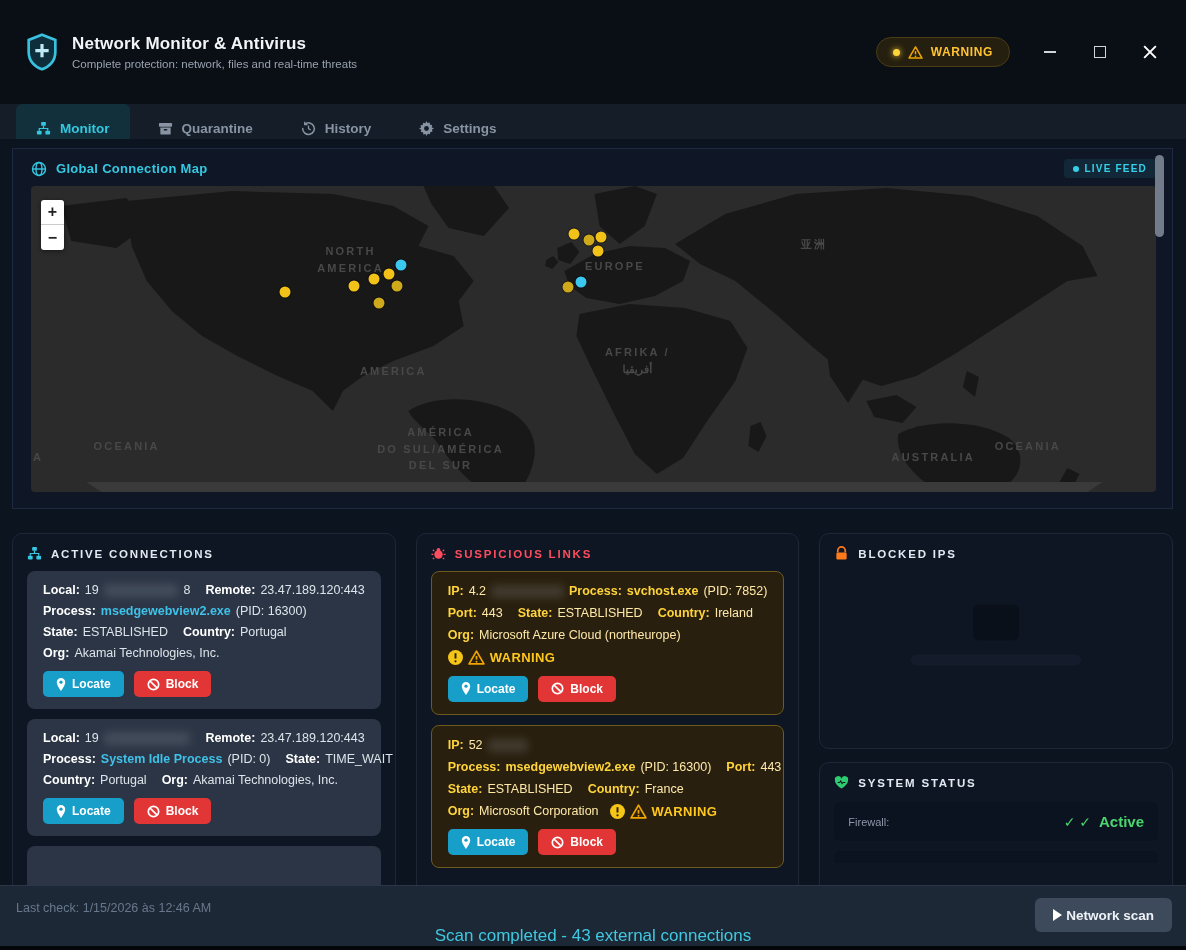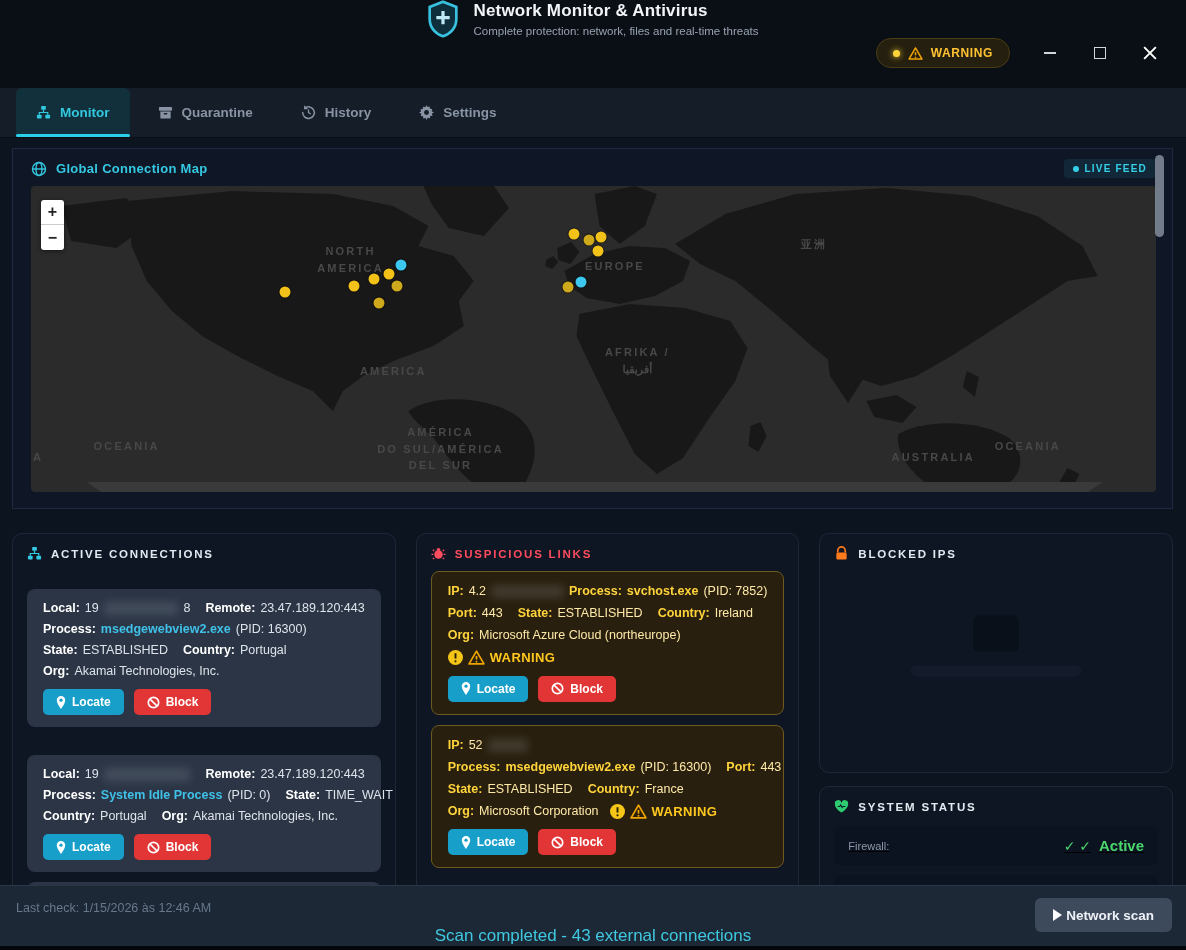--- a/index.html
+++ b/index.html
@@ -1,21 +1,21 @@
 <!DOCTYPE html>
 <html><head>
 <meta charset="utf-8">
 <style>
   * { margin:0; padding:0; box-sizing:border-box; }
   html,body { background:#000; }
   body { font-family:"Liberation Sans", sans-serif; width:1186px; height:950px; overflow:hidden; }
   .app { position:relative; width:1186px; height:950px; background:#0c1420; overflow:hidden; }
 
   
-  .titlebar { height:88px; background:#0a0e15; display:flex; align-items:center; padding:0 26px 0 26px;flex-direction:column; }
+  .titlebar { height:104px; background:#0a0e15; display:flex; align-items:center; padding:0 26px 0 26px; }
   .brand { display:flex; align-items:center; gap:14px; }
   .app-title { font-size:17px; font-weight:bold; color:#f2f5f8; letter-spacing:.2px; }
   .app-sub { font-size:11.5px; color:#98a2b0; margin-top:4px; }
   .title-right { margin-left:auto; display:flex; align-items:center; gap:30px; }
   .warn-badge { display:flex; align-items:center; gap:8px; height:30px; padding:0 16px; border-radius:16px;
     background:#251f0f; border:1px solid #4a3d14; cursor:pointer; }
   .warn-dot { width:7px; height:7px; border-radius:50%; background:#ffd43b; box-shadow:0 0 6px #ffd43b; }
   .warn-badge span { font-size:12px; font-weight:bold; color:#ffc233; letter-spacing:.6px; }
   .winbtn { background:none; border:none; width:20px; height:20px; display:flex; align-items:center; justify-content:center; cursor:pointer; }
   .min-glyph { width:12px; height:2px; background:#cfd5dc; }
@@ -53,21 +53,21 @@
   .columns { display:flex; gap:20px; margin-top:24px; height:420px; }
   .panel { background:#0e1624; border:1px solid #1c2838; border-radius:10px; padding:12px 14px; }
   .col { flex:1; min-width:0; }
   .col3 { flex:1; min-width:0; display:flex; flex-direction:column; gap:13px; }
   .sec-title { display:flex; align-items:center; gap:9px; }
   .sec-title span { font-size:11.5px; font-weight:bold; letter-spacing:1.8px; color:#e3e9f0; }
   .sec-title.red span { color:#ff4d5e; }
   .sec-title svg { width:15px; height:15px; }
 
   
-  .conn-card { background:#2b3545; border-radius:8px; padding:12px 16px; margin-top:28px; color:#dde3ea; font-size:12.5px; }
+  .conn-card { background:#2b3545; border-radius:8px; padding:12px 16px; margin-top:10px; color:#dde3ea; font-size:12.5px; }
   .conn-card .line { display:flex; align-items:center; gap:5px; margin:6px 0; line-height:1.2; white-space:nowrap; }
   .conn-card .line:first-child { margin-top:0; }
   .conn-card b { color:#fff; }
   .proc { color:#3fc1e8; font-weight:bold; cursor:pointer; }
   .blur-blob { display:inline-block; height:13px; border-radius:3px; background:rgba(195,205,220,.16); filter:blur(4px); }
   .grow { flex:1; min-width:24px; }
   .gap-l { margin-left:10px; }
   .btn-row { display:flex; gap:10px; margin-top:10px; }
   .btn { display:inline-flex; align-items:center; gap:6px; height:26px; padding:0 13px; border:none; border-radius:5px;
     color:#fff; font-size:12px; font-weight:bold; cursor:pointer; font-family:inherit; }
@@ -79,27 +79,27 @@
   .sus-card { background:#291f0e; border:1px solid #6e591f; border-radius:8px; padding:12px 16px; margin-top:10px;
     color:#ffe9a8; font-size:12.5px; }
   .sus-card .line { display:flex; align-items:center; gap:5px; margin:7px 0; line-height:1.2; white-space:nowrap; }
   .sus-card .line:first-child { margin-top:0; }
   .sus-card b { color:#ffd43b; }
   .sus-card .proc-y { color:#ffd43b; font-weight:bold; }
   .warn-row { display:flex; align-items:center; gap:8px; }
   .warn-row .wtext { color:#ffc81e; font-weight:bold; font-size:13px; letter-spacing:.4px; }
 
   
-  .blocked-panel { height:240px; position:relative; }
+  .blocked-panel { height:216px; position:relative; }
   .empty-state { position:absolute; left:50%; top:47%; transform:translate(-50%,-50%); text-align:center; }
   .empty-glyph { width:46px; height:36px; margin:0 auto; background:#0a0f18; border-radius:6px; opacity:.8; }
   .empty-bar { width:170px; height:11px; margin:14px auto 0; background:rgba(130,150,180,.05); border-radius:6px; }
   .sys-panel { flex:1; }
   .status-row { display:flex; align-items:center; justify-content:space-between; background:#0b1220; border-radius:6px;
-    padding:11px 14px; margin-top:12px;text-decoration:underline; }
+    padding:11px 14px; margin-top:12px; }
   .status-row .slabel { font-size:11px; color:#8e98a8; }
   .status-val { display:flex; align-items:center; gap:8px; color:#4ad66d; }
   .status-val .checks { font-size:14px; }
   .status-val .sval { font-size:15px; font-weight:bold; }
   .status-stub { height:12px; background:#0b1220; border-radius:6px 6px 0 0; margin-top:10px; }
 
   
   .bottombar { position:absolute; left:0; right:0; bottom:0; height:65px; background:#1d2836; border-top:1px solid #2a3648; z-index:20; }
   .last-check { position:absolute; left:16px; top:15px; font-size:12.5px; color:#68788c; }
   .scan-btn { position:absolute; right:14px; top:12px; display:flex; align-items:center; gap:4px; height:34px; padding:0 18px;

